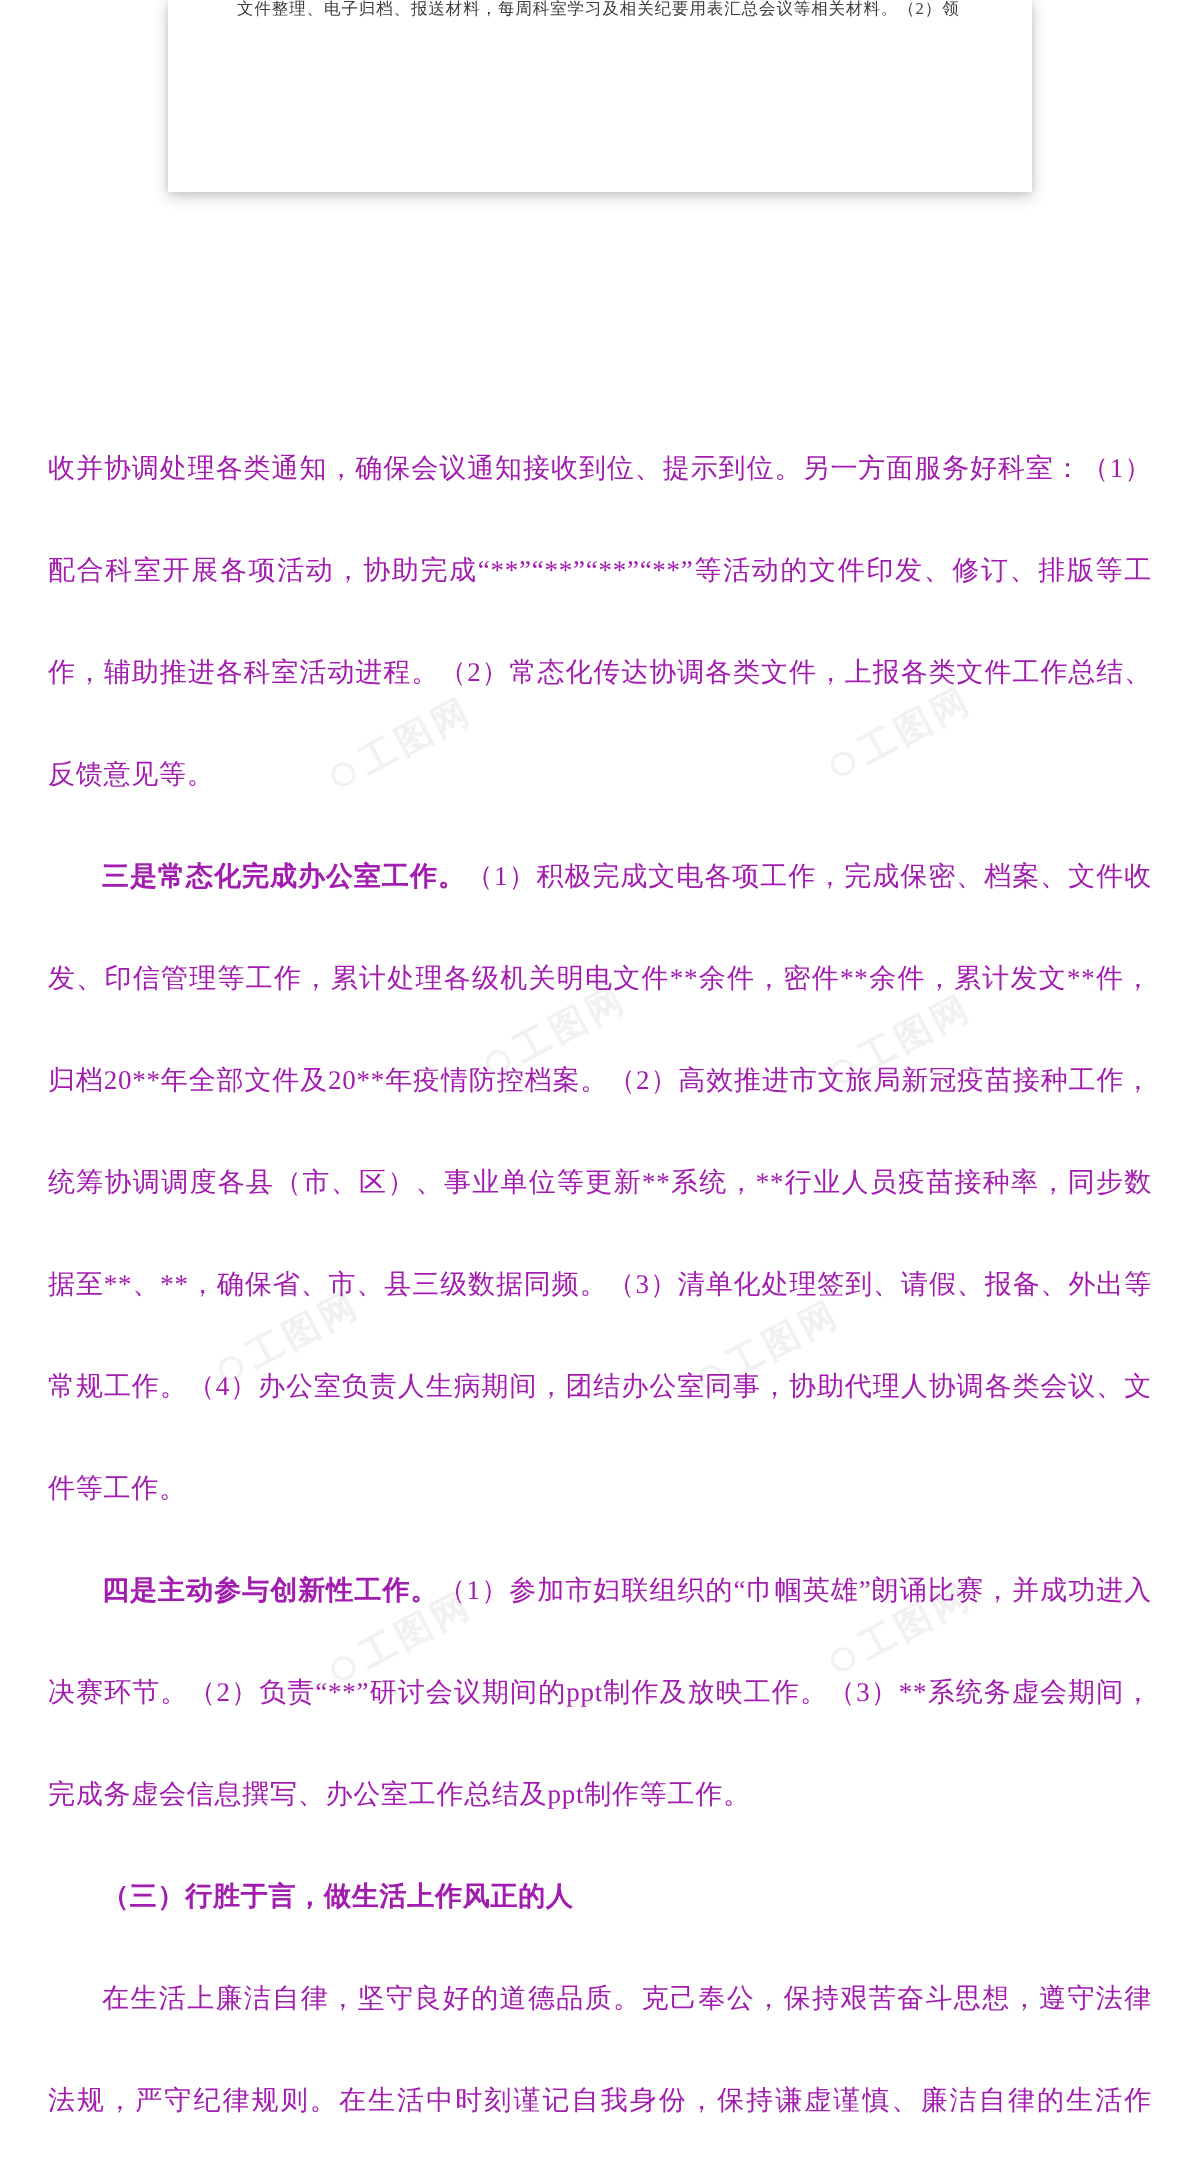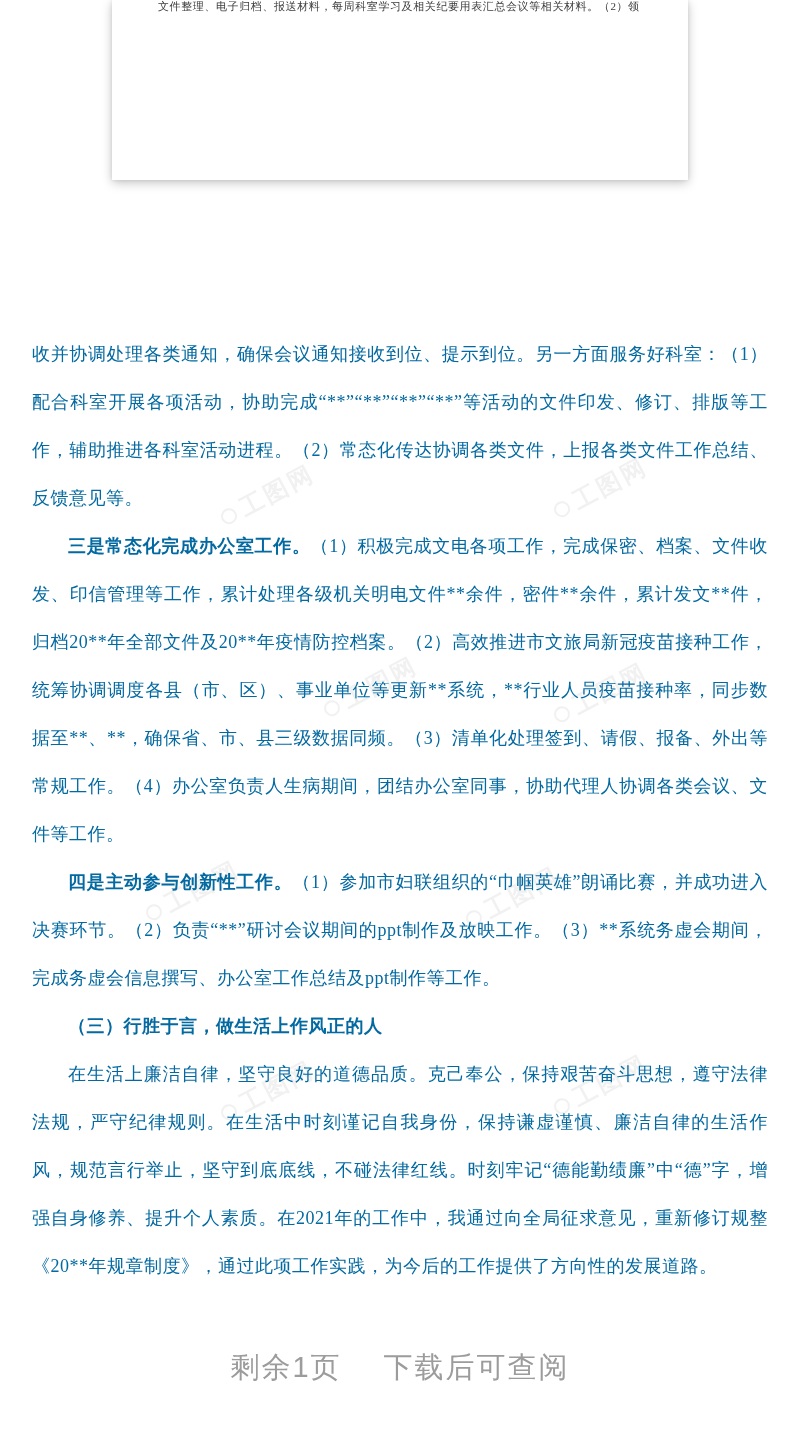--- a/index.html
+++ b/index.html
@@ -5,21 +5,21 @@
   html,body{margin:0;padding:0;}
   body{
     width:800px;height:1453px;
     background:#ffffff;
     position:relative;
     overflow:hidden;
     font-family:"Liberation Serif","DejaVu Serif",serif;
   }
   
   .top-page{
-    width:576px;height:180px;
+    width:576px;height:128px;
     margin:0 auto;
     background:#fff;
     box-shadow:0 3px 10px rgba(0,0,0,0.22), 0 0 4px rgba(0,0,0,0.10);
     overflow:hidden;
     box-sizing:border-box;
     padding:0 46px;
     position:relative;
     z-index:2;
   }
   .tp-line{
@@ -35,22 +35,22 @@
   
   .main-page{
     margin-top:150px;
     padding:0 32px;
     position:relative;
     z-index:2;
   }
   .para{
     margin:0;
     font-size:18px;
-    line-height:48px;
-    color:#0369a1;
+    line-height:68px;
+    color:#a21caf;
     text-align:justify;
     letter-spacing:0.5px;
   }
   .indent{text-indent:2em;}
   .bold{font-weight:bold;}
   .heading{font-weight:bold;}
   
   .footer{
     margin-top:58px;
     text-align:center;

